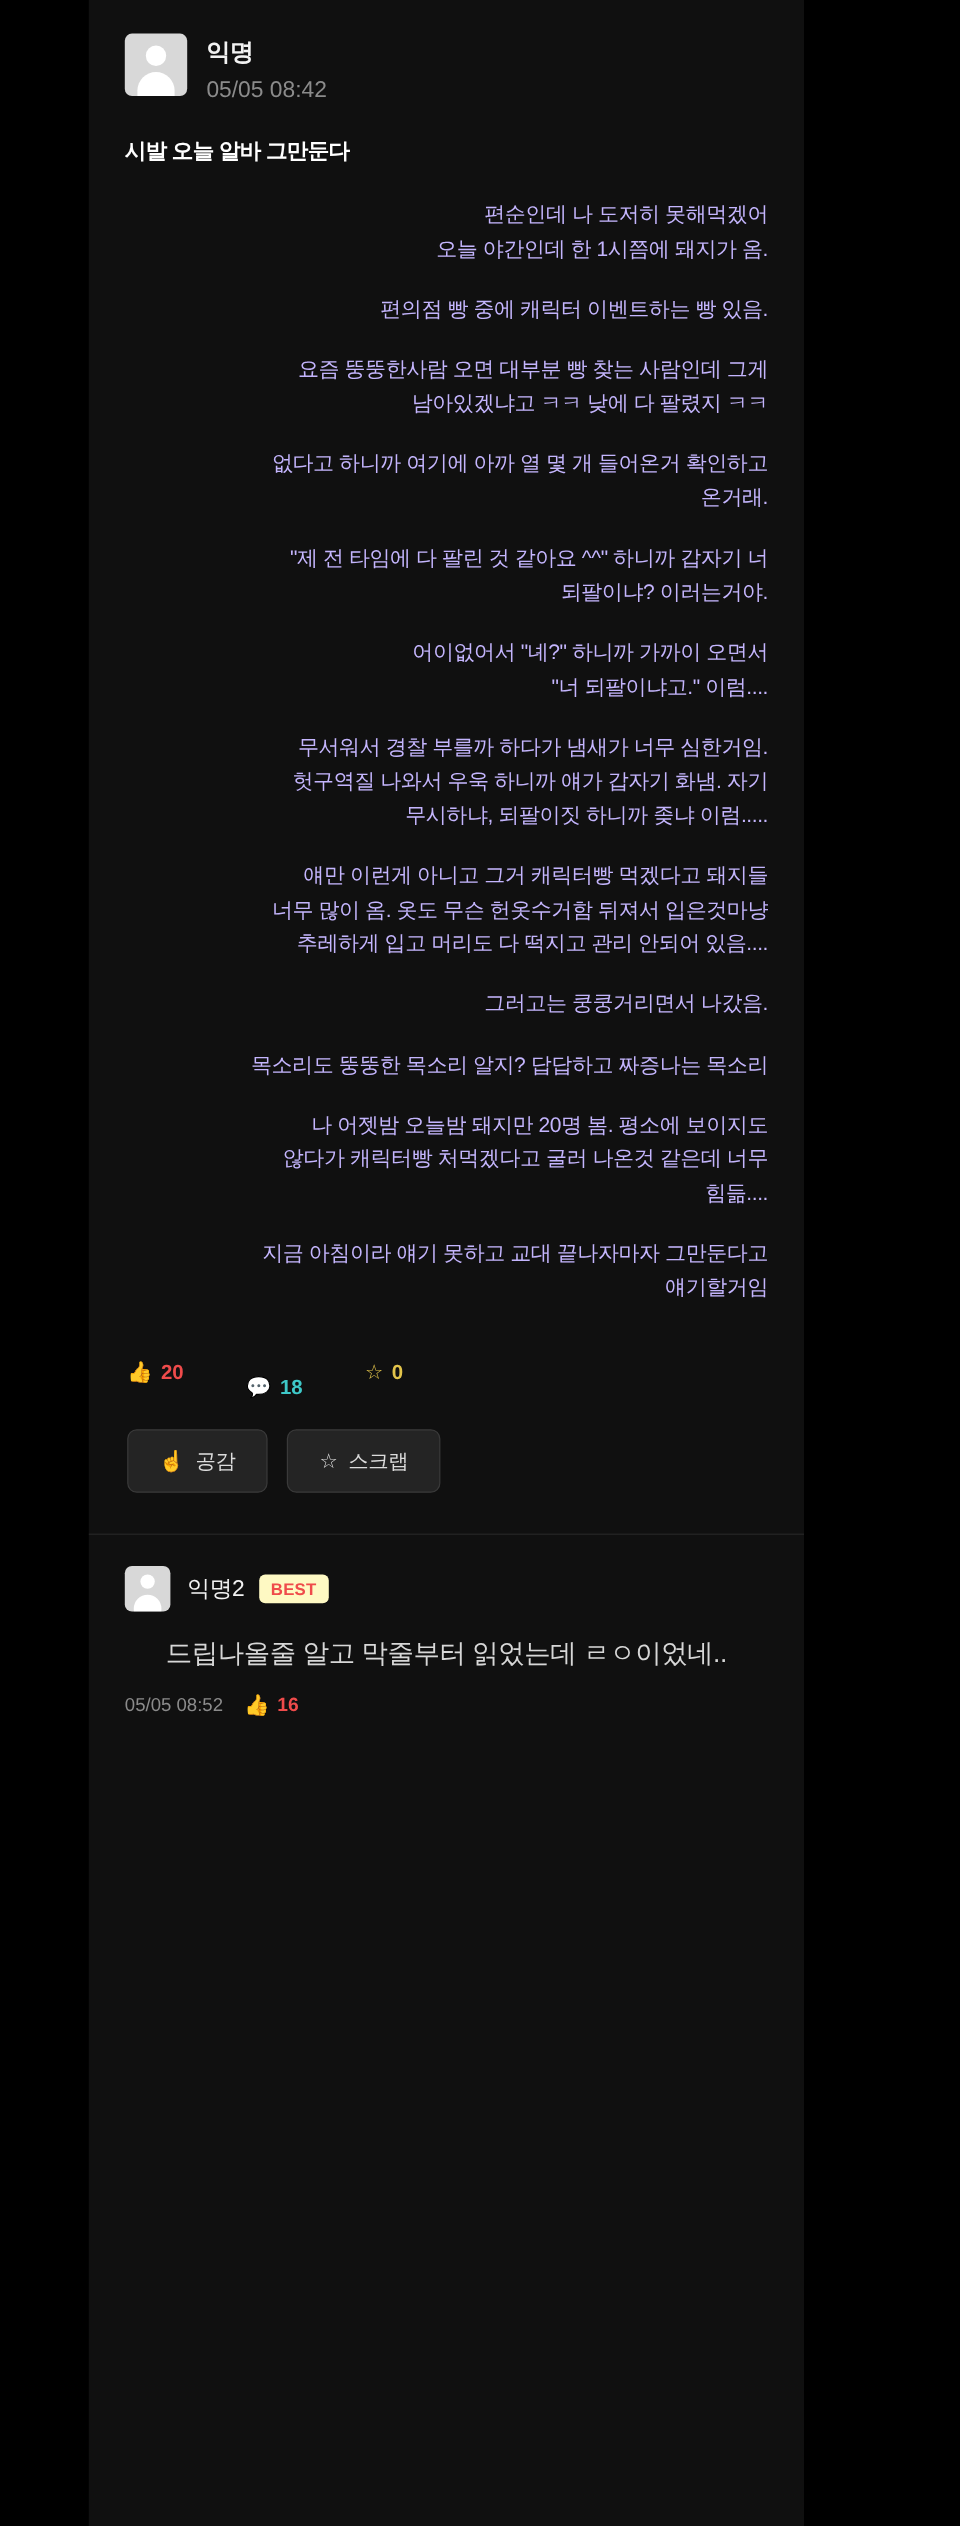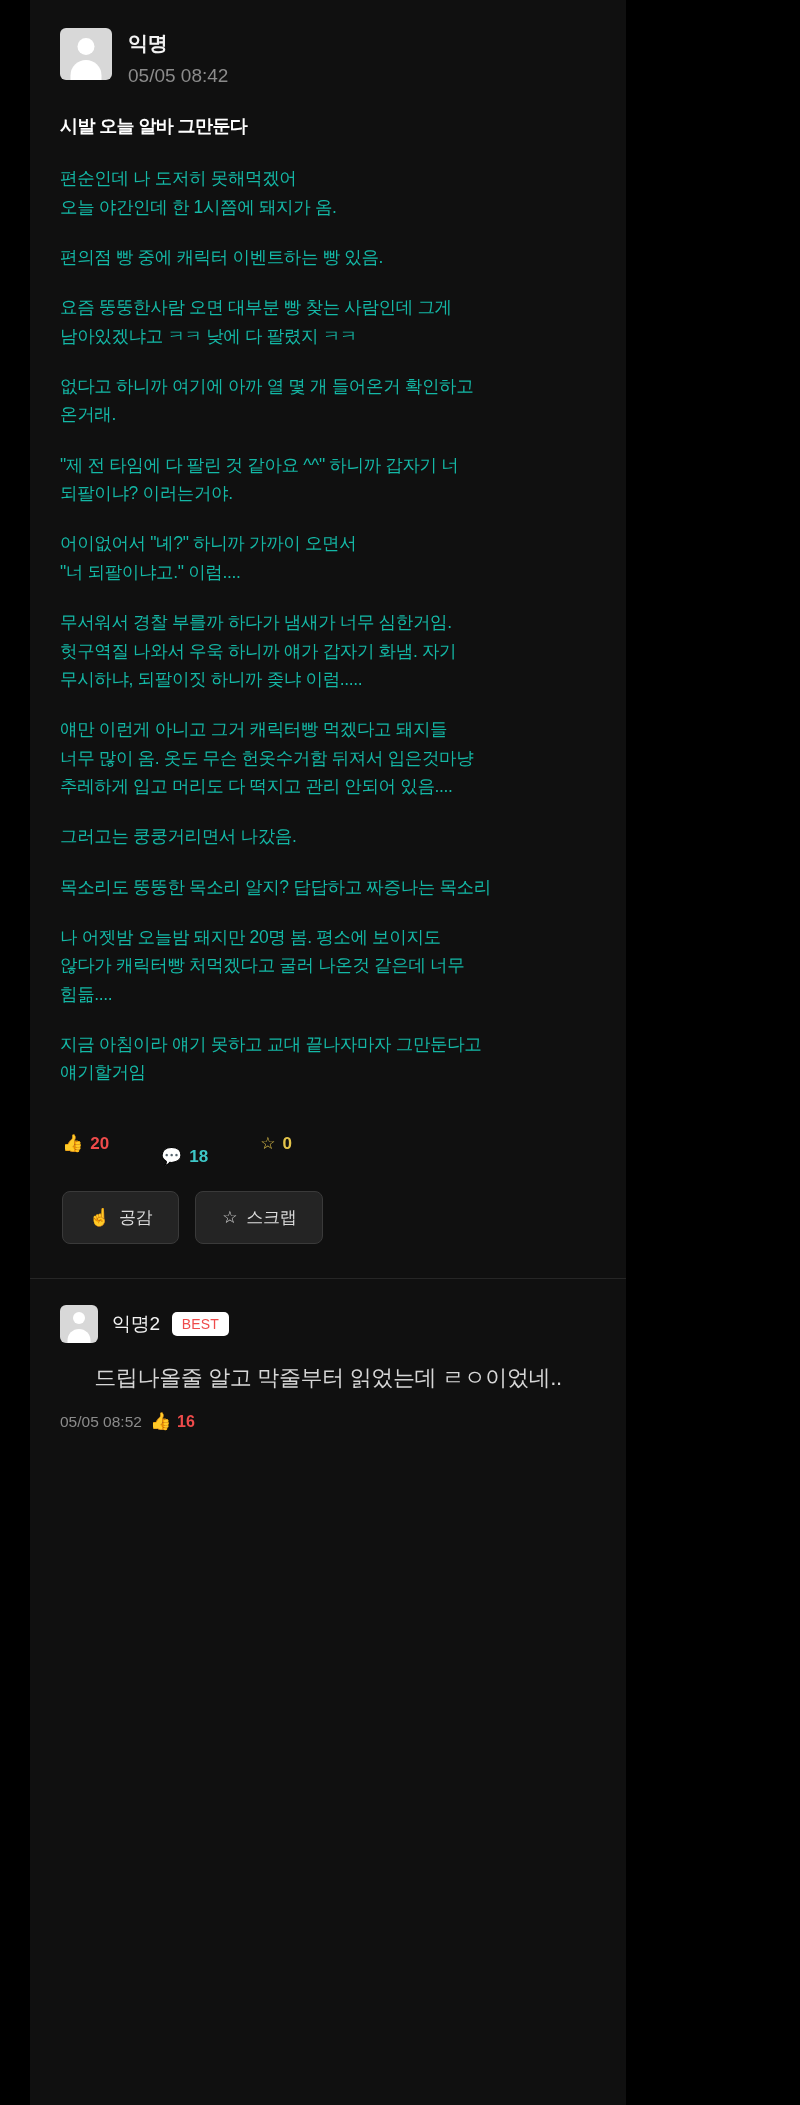--- a/index.html
+++ b/index.html
@@ -12,20 +12,21 @@
     color: #e8e8e8;
     -webkit-font-smoothing: antialiased;
   }
   .page {
     width: 656px;
     min-height: 2105px;
     background: #000;
     display: flex;
     flex-direction: column;
     align-items: center;
+    margin-left: 44px;
   }
   .phone {
     width: 596px;
     min-height: 2105px;
     background: #101010;
     position: relative;
     padding: 0;
   }
   
   .post-header {
@@ -80,22 +81,23 @@
     color: #ffffff;
     padding: 28px 30px 0 30px;
     letter-spacing: -0.6px;
     line-height: 1.3;
   }
   
   .post-body {
     padding: 26px 30px 0 30px;
     font-size: 17.5px;
     line-height: 1.62;
-    color: #14b8a6;
+    color: #c4b5fd;
     letter-spacing: -0.35px;
+    text-align: right;
   }
   .post-body p {
     margin: 0 0 22px 0;
     white-space: pre-wrap;
   }
   .post-body p:last-child { margin-bottom: 0; }
   
   .stats {
     display: flex;
     align-items: center;
@@ -172,41 +174,41 @@
   }
   .c-name {
     margin-left: 14px;
     font-size: 19px;
     font-weight: normal;
     color: #f2f2f2;
     letter-spacing: -0.3px;
   }
   .best-badge {
     margin-left: 12px;
-    background: #ffffff;
+    background: #fef9c3;
     color: #ef4b4b;
     font-size: 14px;
-    font-weight: normal;
+    font-weight: bold;
     padding: 4px 10px;
     border-radius: 5px;
     letter-spacing: 0.2px;
   }
   .c-text {
     margin-top: 18px;
     font-size: 22px;
     color: #d7d7d7;
     letter-spacing: -0.35px;
     line-height: 1.55;
     text-align: center;
   }
   .c-meta {
     margin-top: 18px;
     display: flex;
     align-items: center;
-    gap: 8px;
+    gap: 18px;
     font-size: 15.5px;
     color: #8b8b8b;
   }
   .c-like {
     display: flex;
     align-items: center;
     gap: 6px;
     color: #ef4b4b;
     font-size: 16px;
   }

